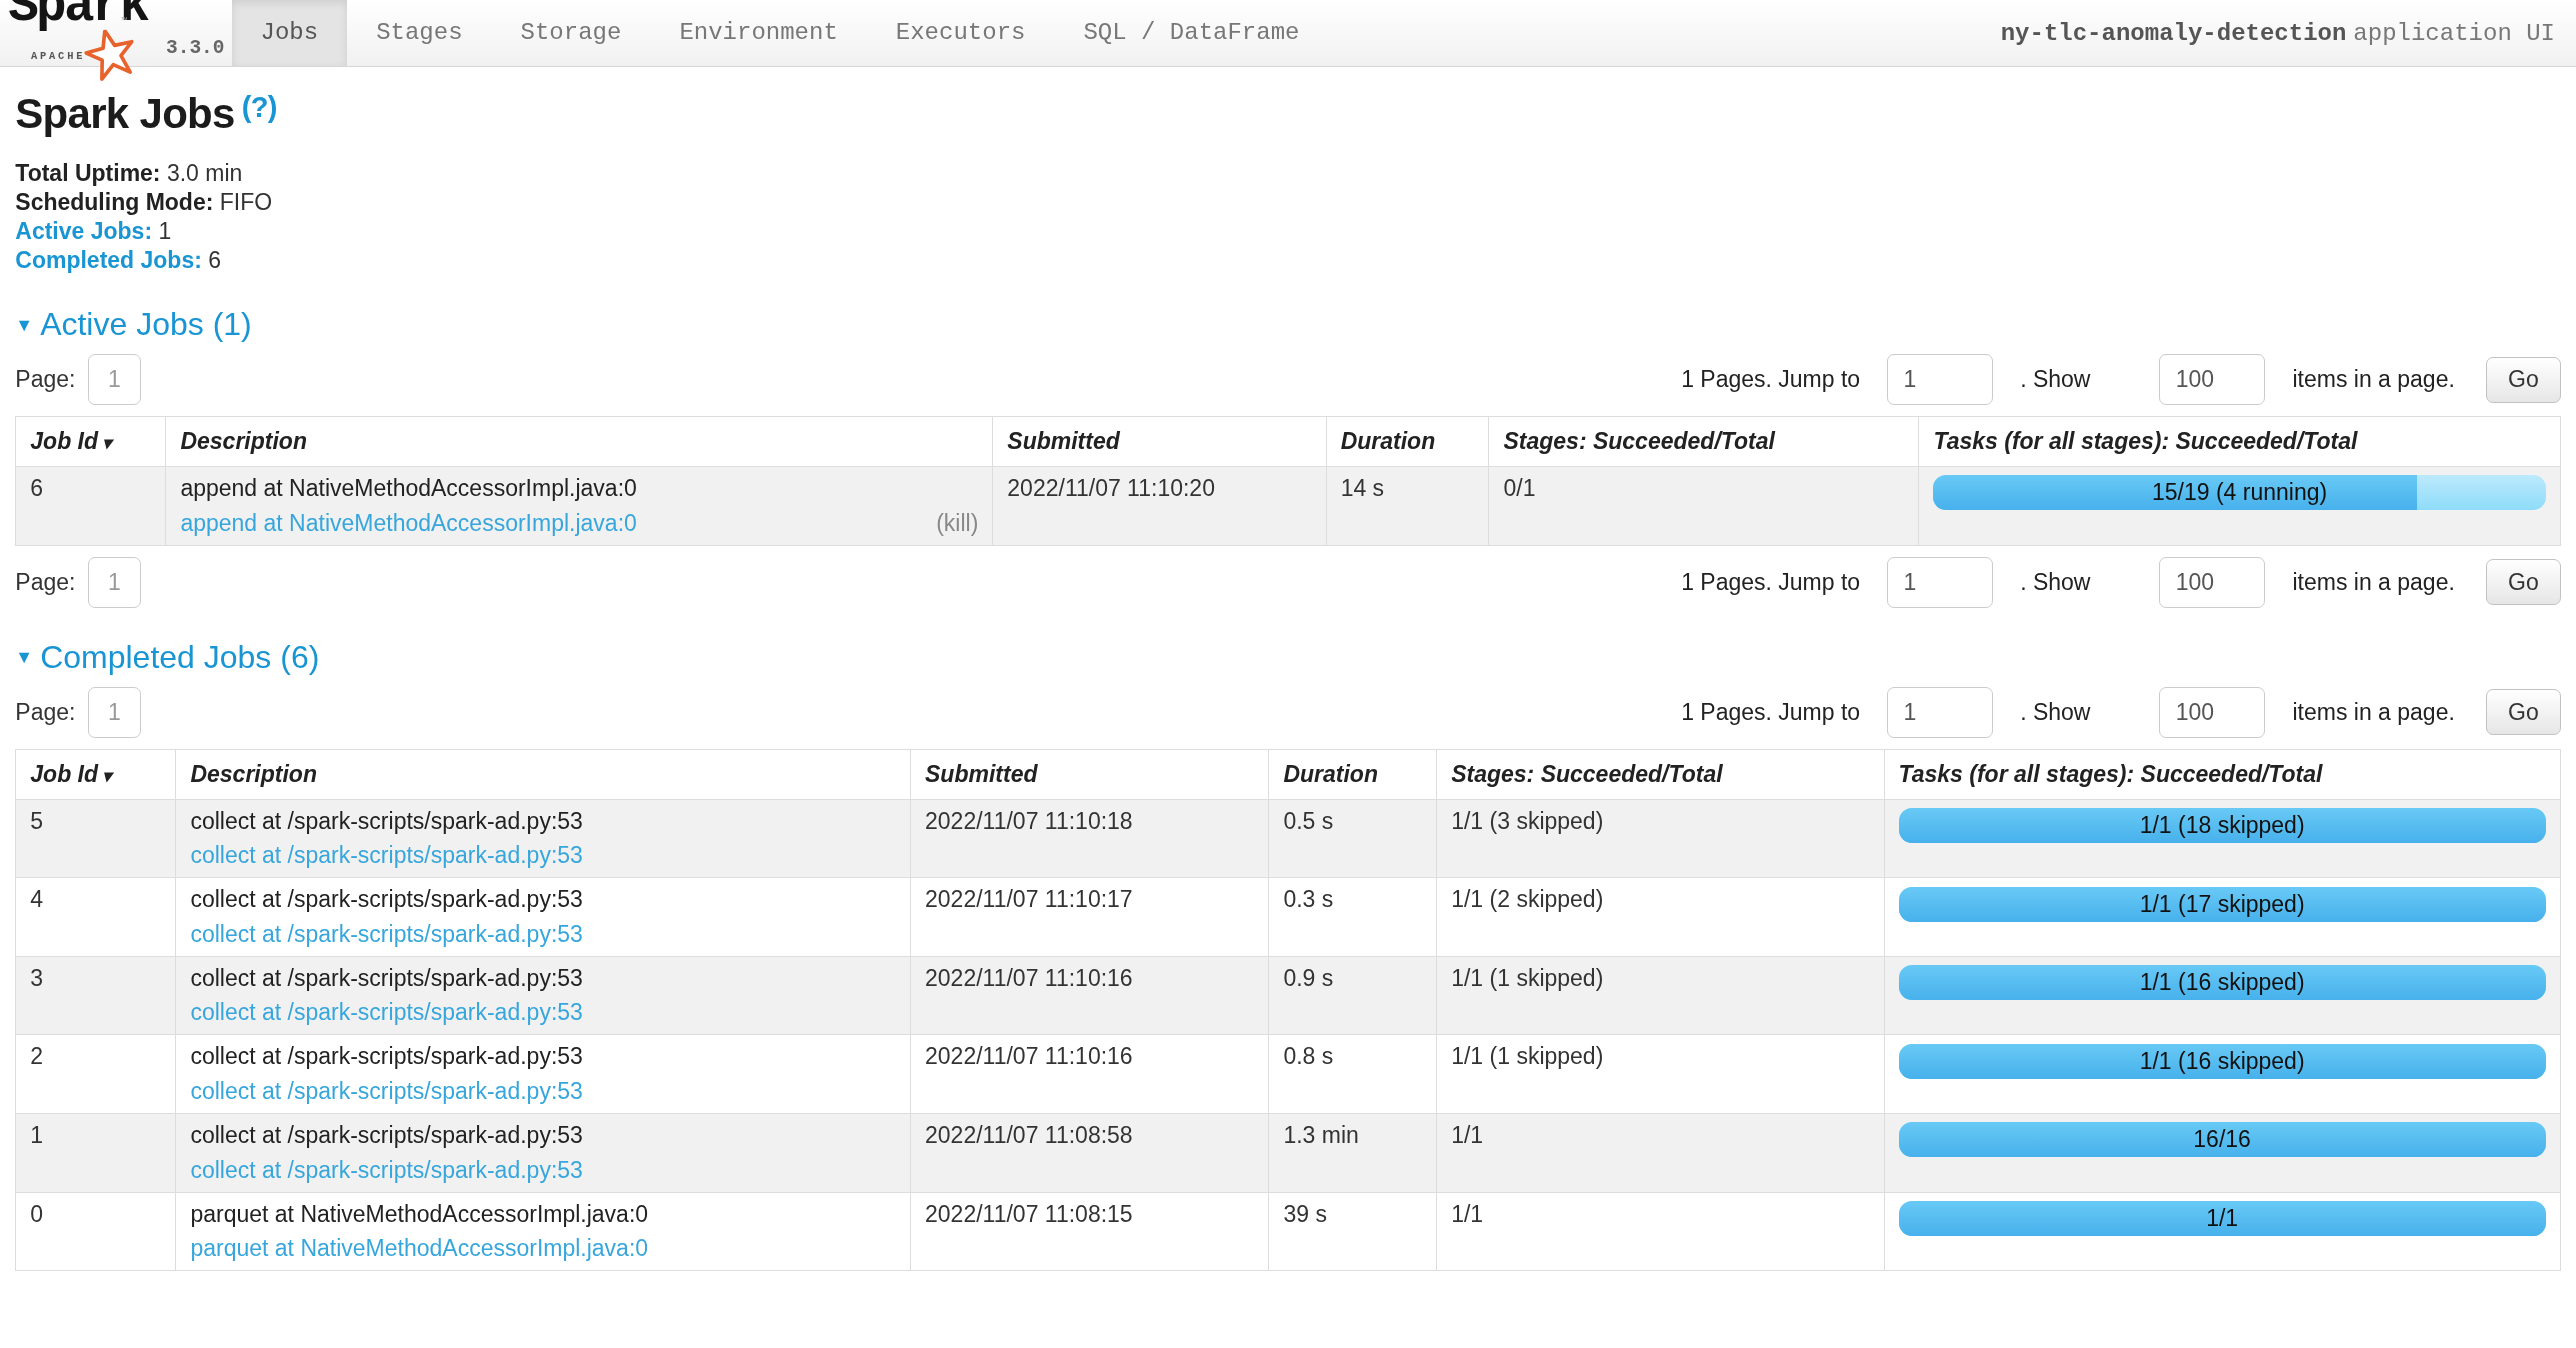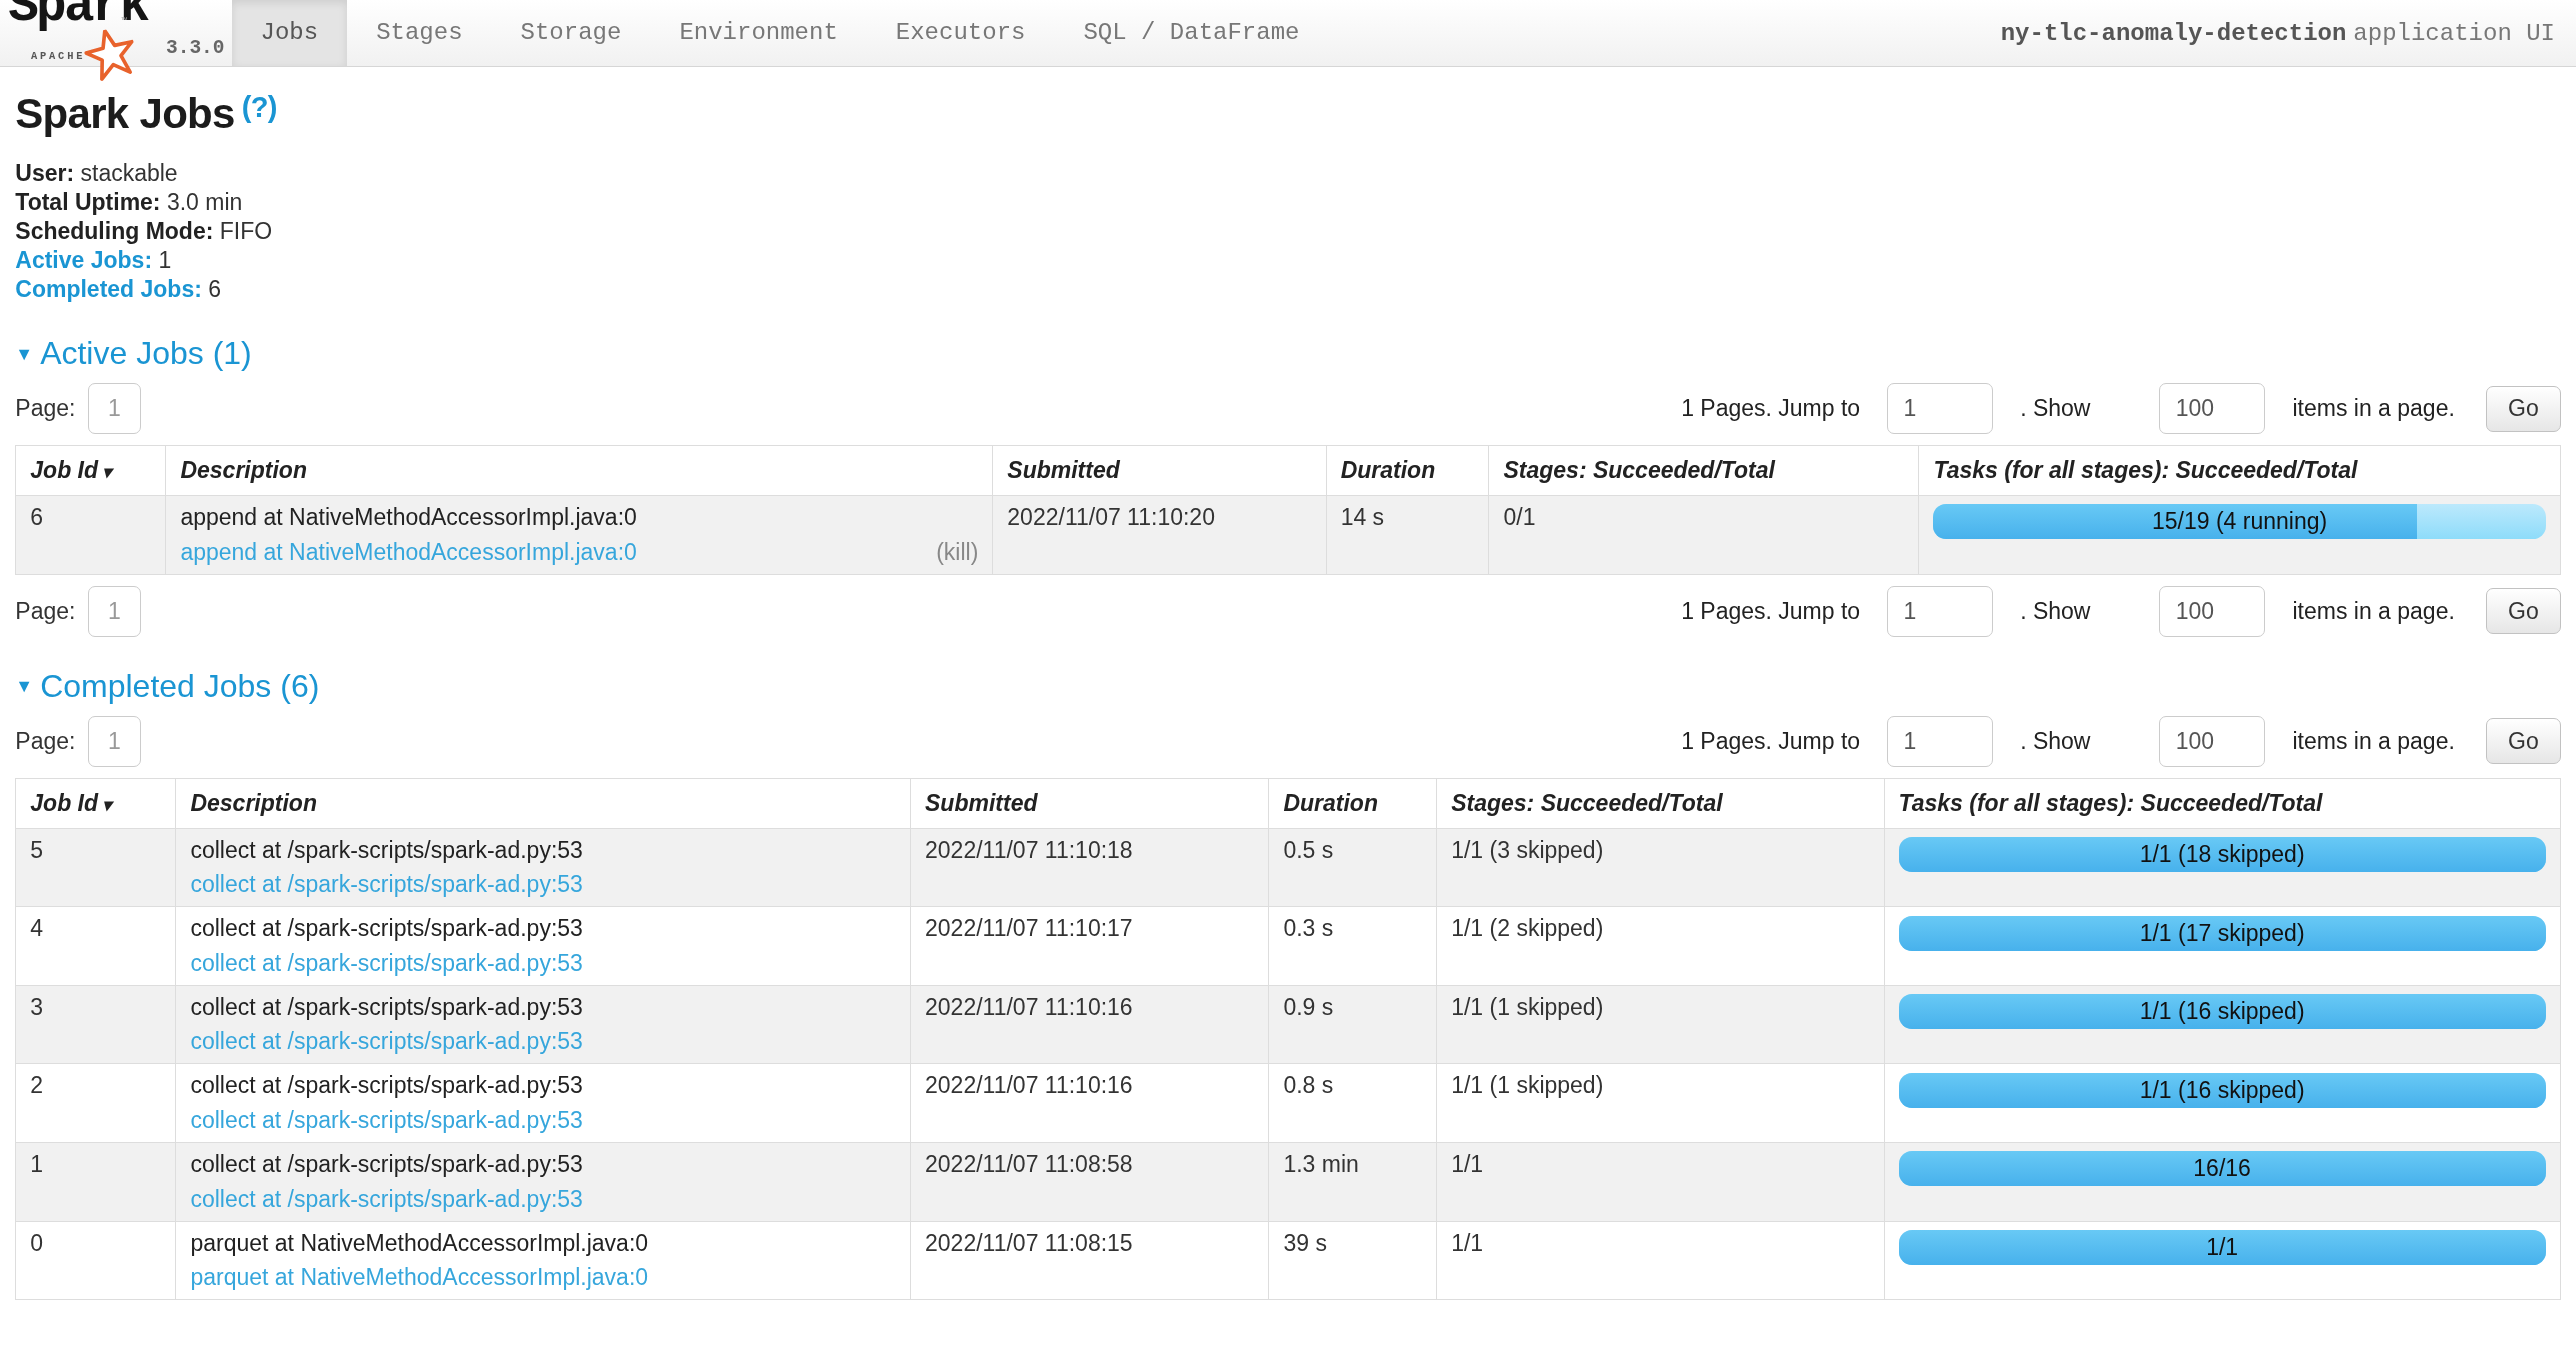--- a/index.html
+++ b/index.html
@@ -108,24 +108,20 @@
   </div>
 </div>
 
 <div class="content">
 
   <h2 class="page-title">
     <span>Spark Jobs</span><a class="help-link" href="#">(?)</a>
   </h2>
 
   <ul class="summary">
-    <li>
-      <span class="lab">User:</span>
-      <span>stackable</span>
-    </li>
     <li>
       <span class="lab">Total Uptime:</span>
       <span>3.0 min</span>
     </li>
     <li>
       <span class="lab">Scheduling Mode:</span>
       <span>FIFO</span>
     </li>
     <li>
       <a class="lab-blue" href="#">Active Jobs:</a>

